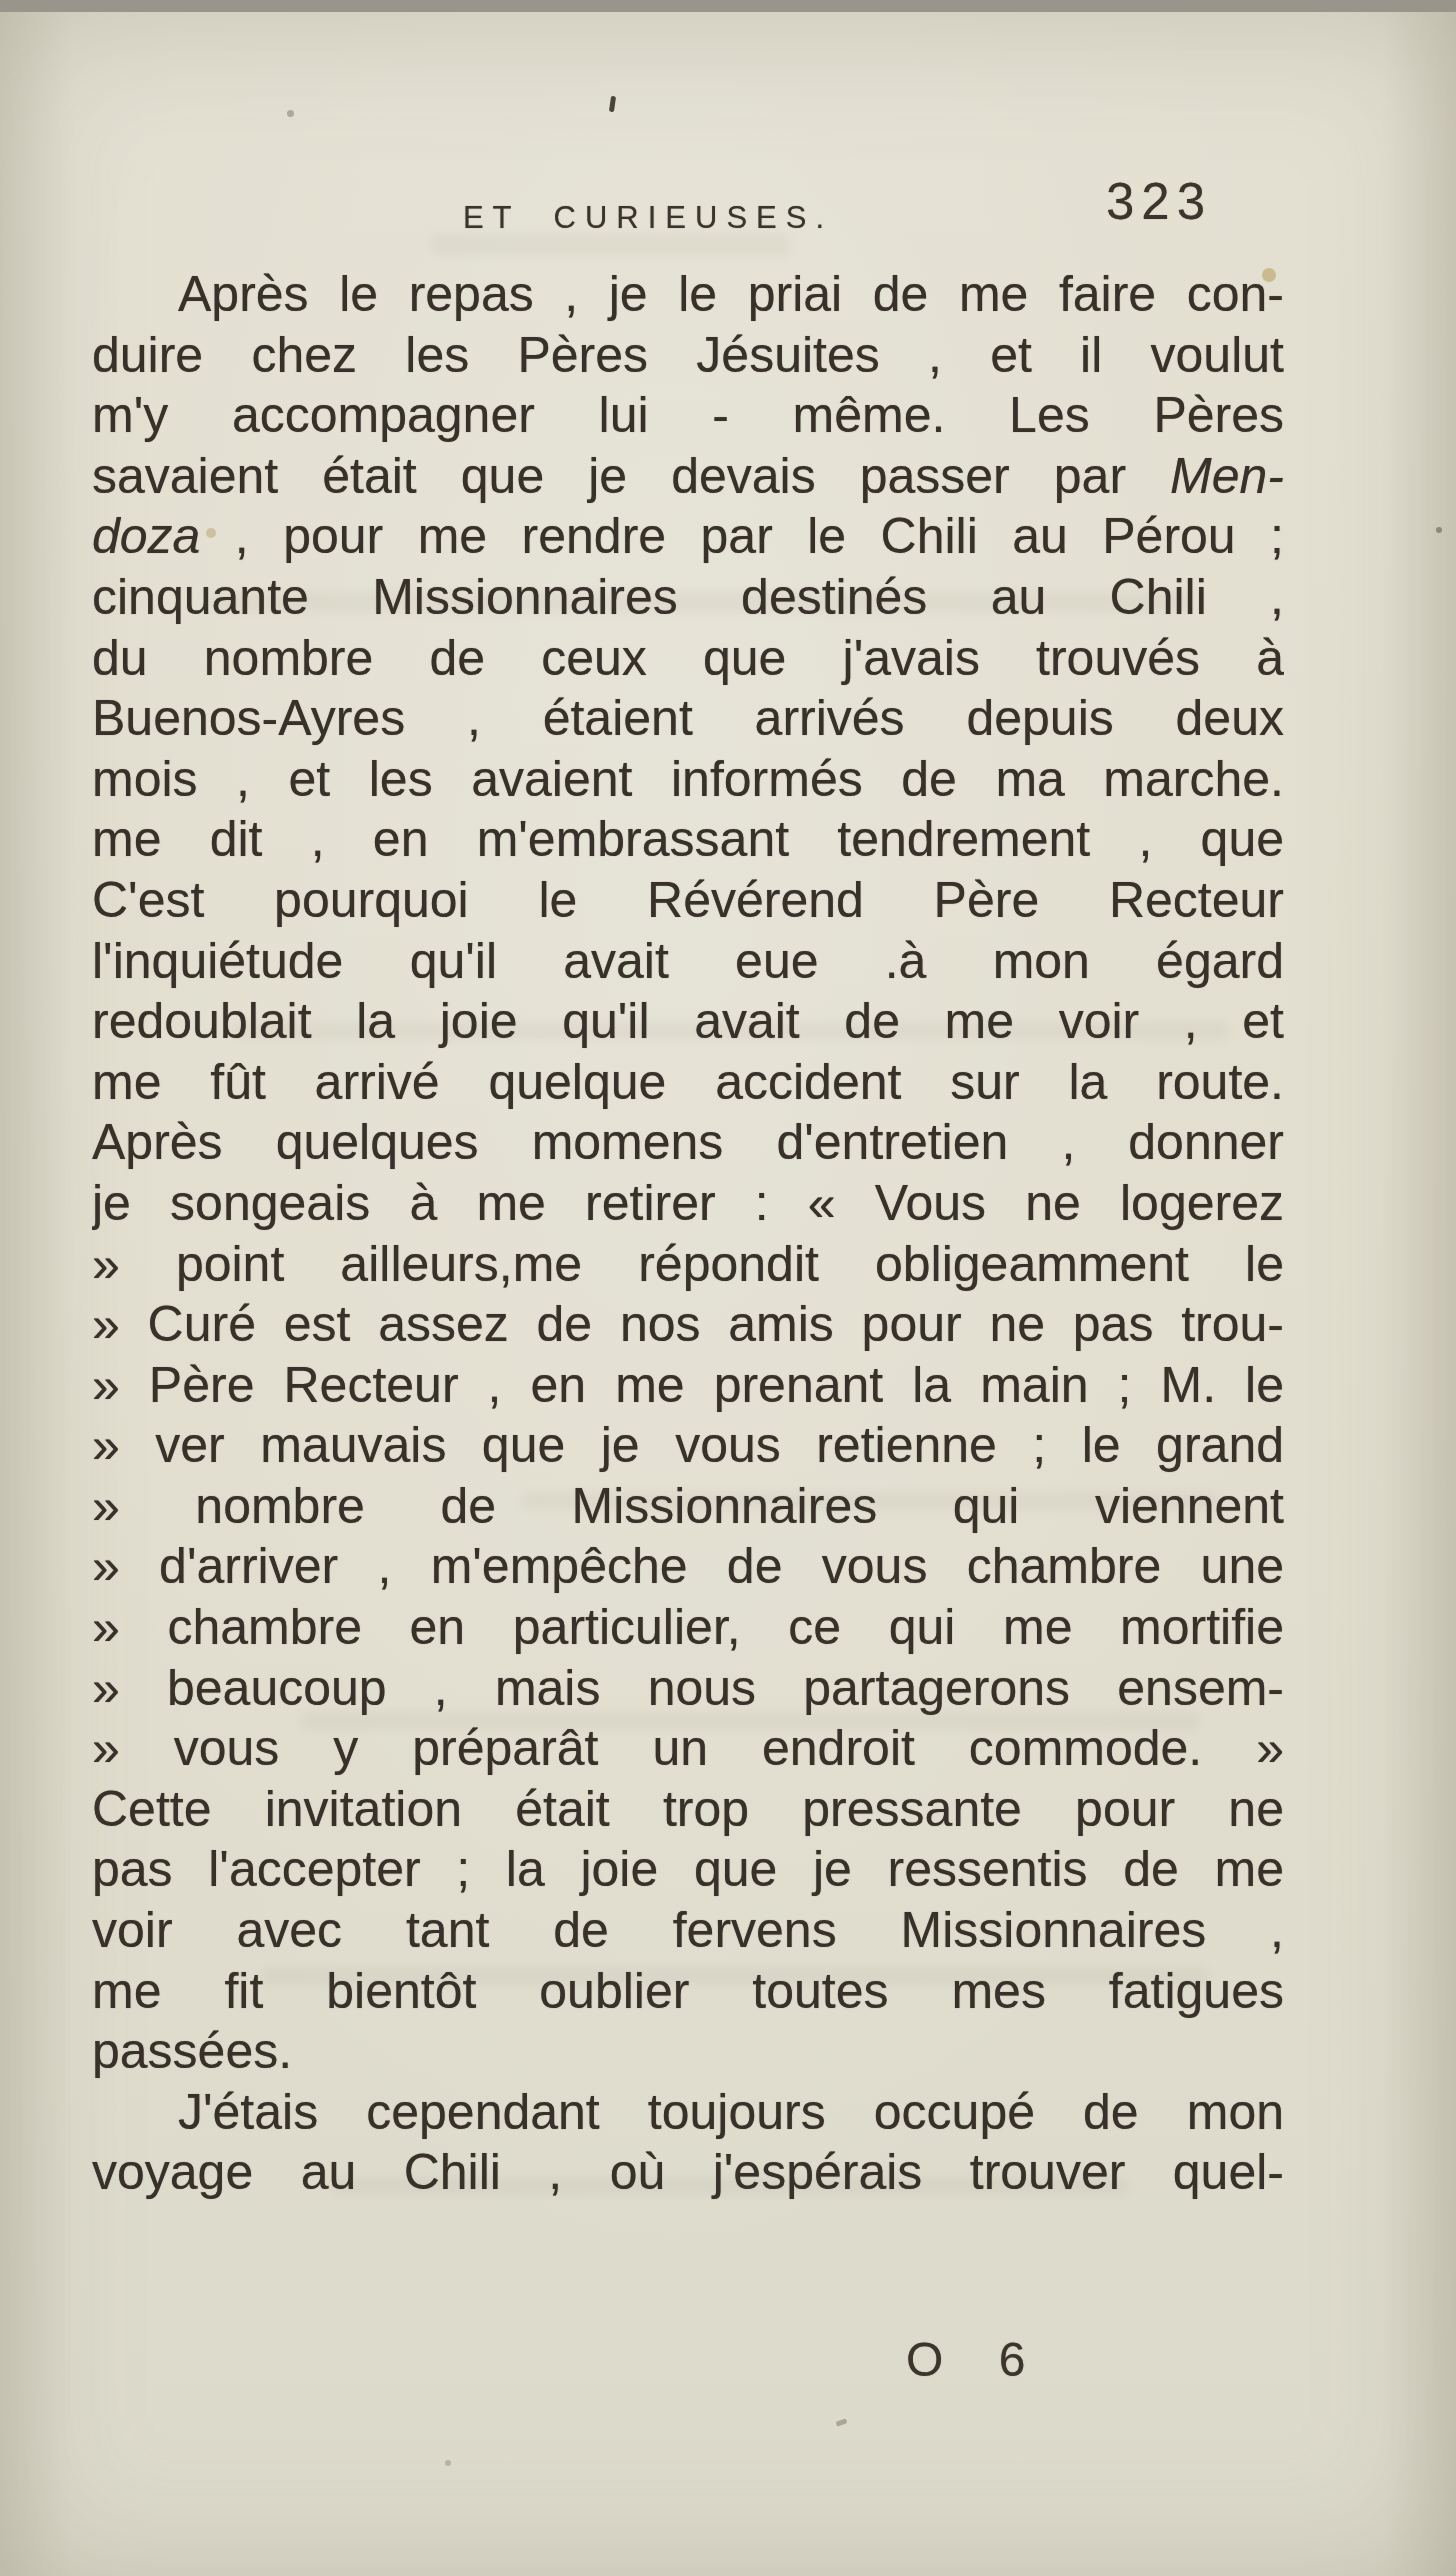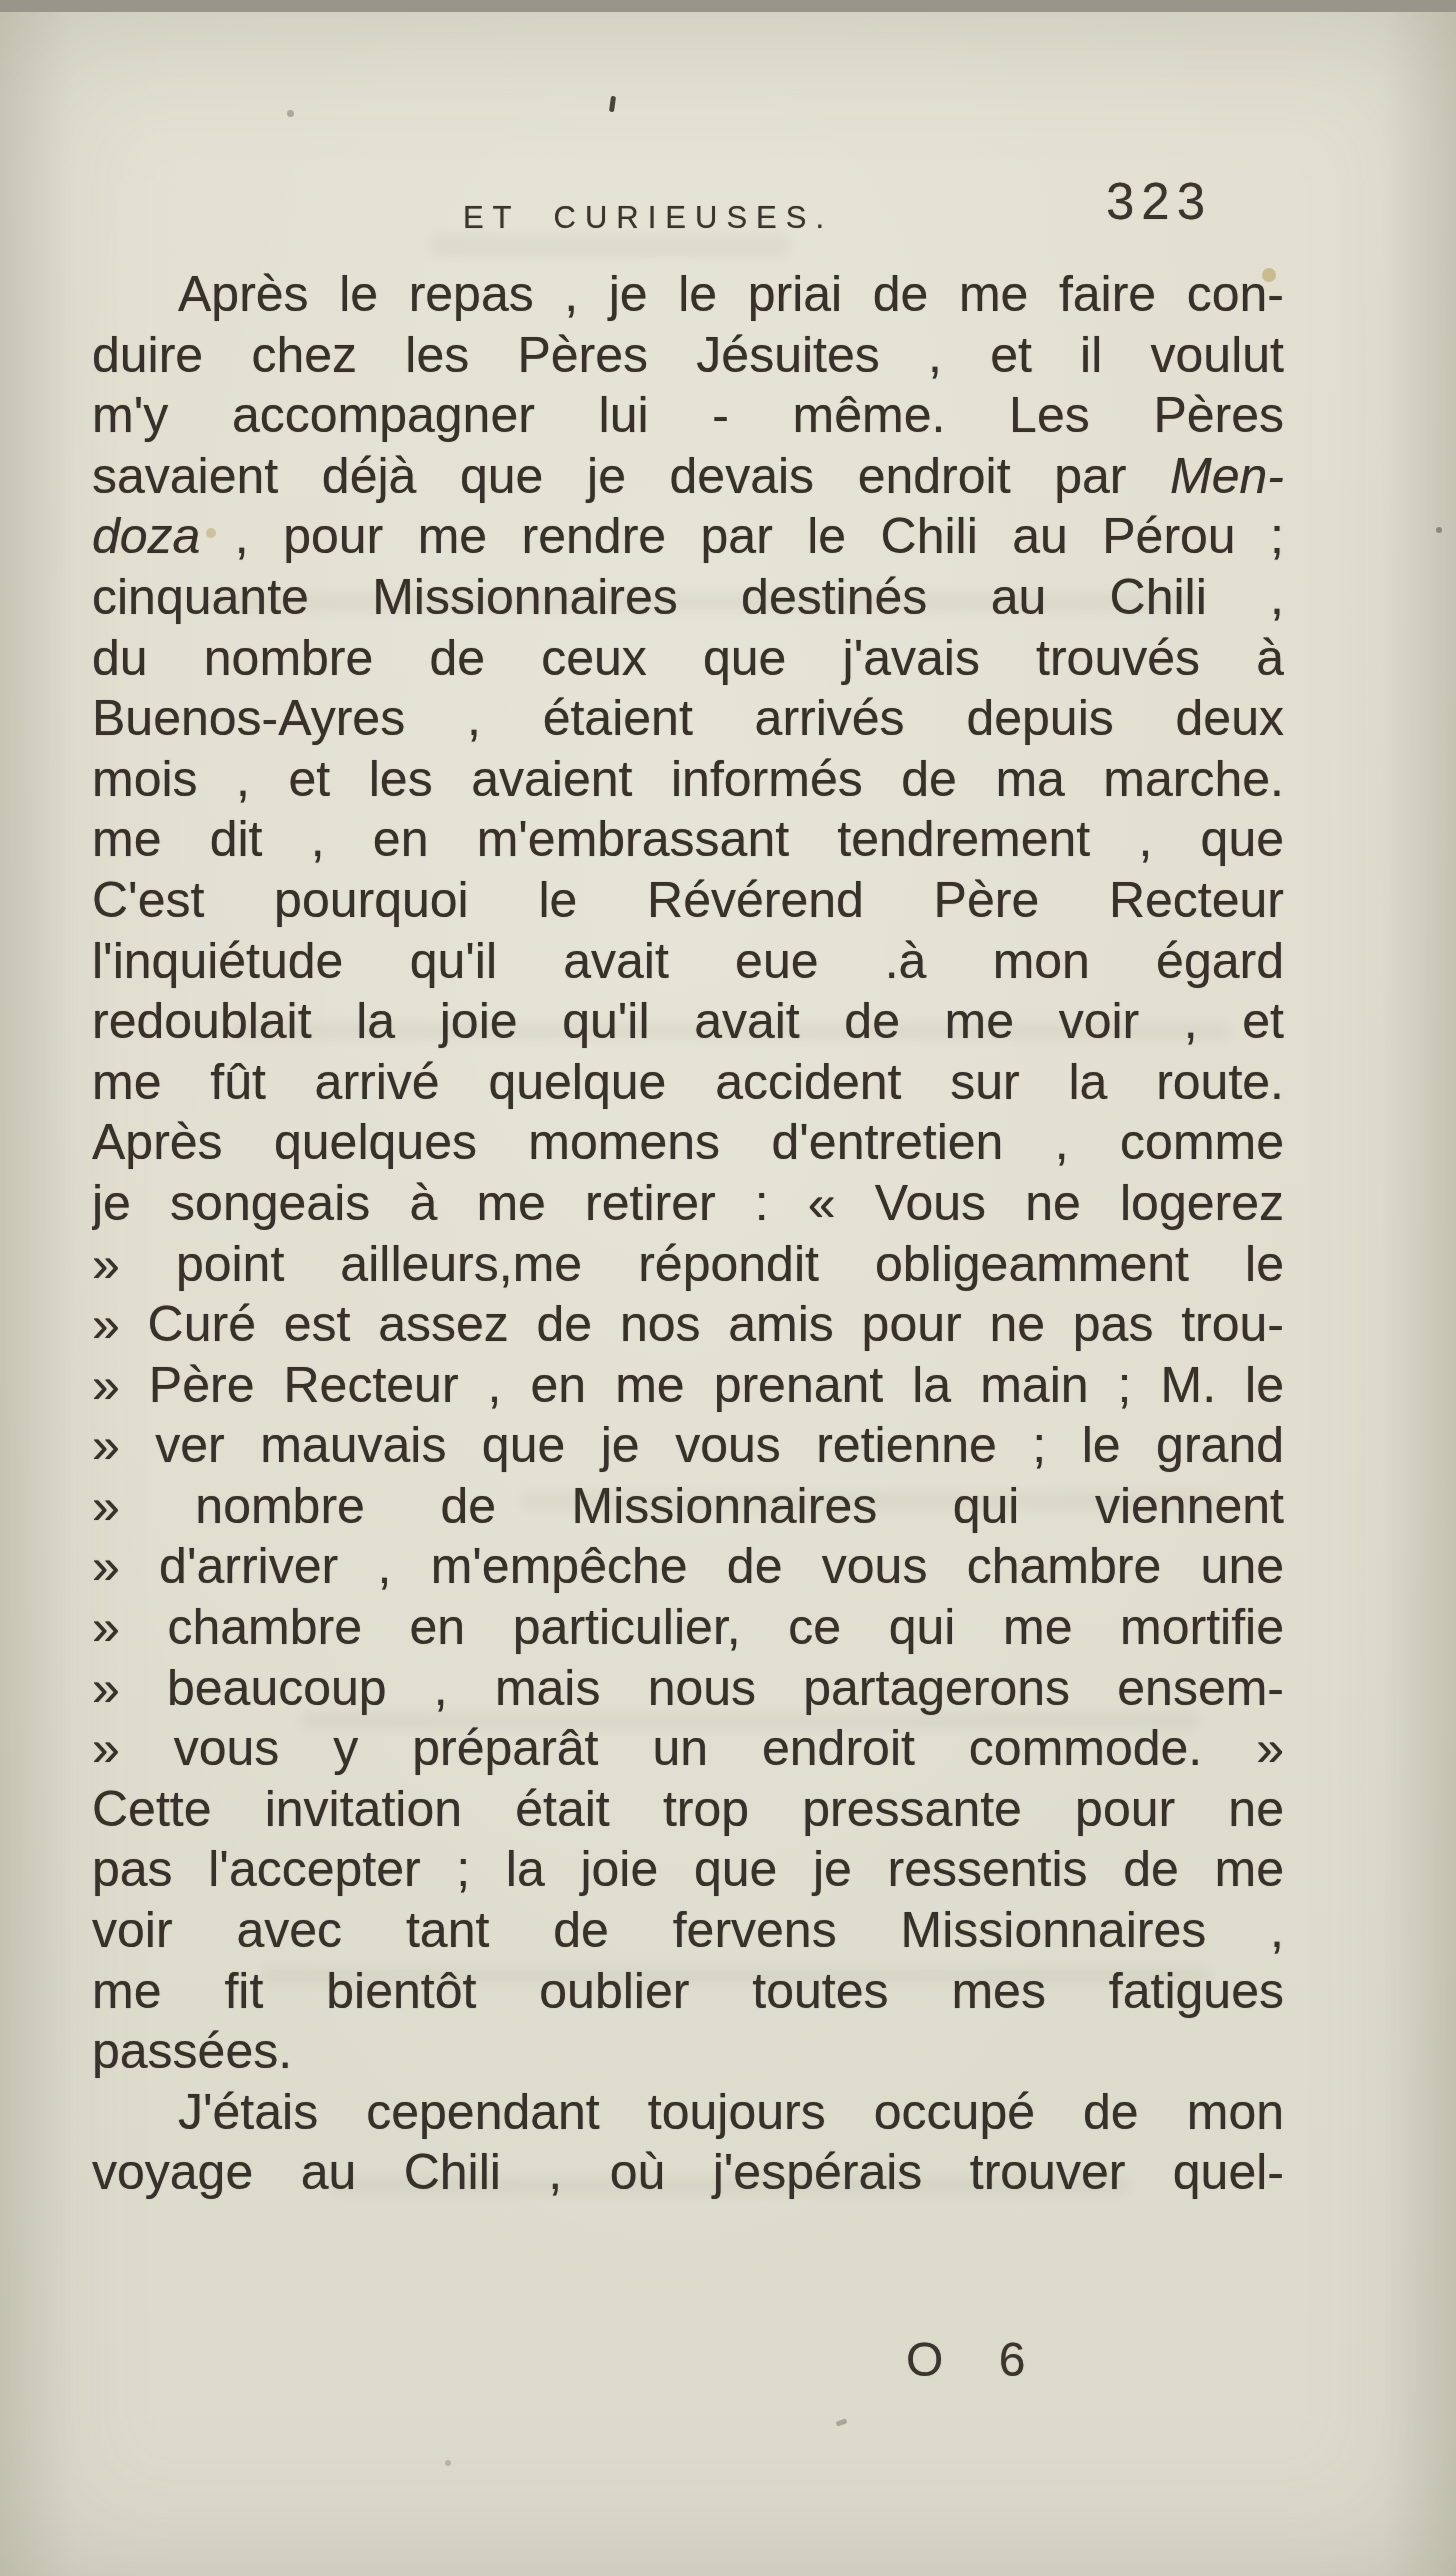--- a/index.html
+++ b/index.html
@@ -73,32 +73,32 @@
   <div class="speck dash" style="left:836px;top:2408px;width:11px;height:5px;opacity:.35;transform:rotate(-20deg);"></div>
   <div class="speck" style="left:445px;top:2448px;width:6px;height:6px;opacity:.25;"></div>
 
   <div class="runhead">ET CURIEUSES.</div>
   <div class="pagenum">323</div>
 
   <div class="textblock">
       <div class="line indent"><span>Après le repas , je le priai de me faire con-</span></div>
       <div class="line"><span>duire chez les Pères Jésuites , et il voulut</span></div>
       <div class="line"><span>m'y accompagner lui - même. Les Pères</span></div>
-      <div class="line"><span>savaient déjà que je devais endroit par </span><span class="it">Men-</span></div>
+      <div class="line"><span>savaient était que je devais passer par </span><span class="it">Men-</span></div>
       <div class="line"><span class="it">doza</span><span> , pour me rendre par le Chili au Pérou ;</span></div>
       <div class="line"><span>cinquante Missionnaires destinés au Chili ,</span></div>
       <div class="line"><span>du nombre de ceux que j'avais trouvés à</span></div>
       <div class="line"><span>Buenos-Ayres , étaient arrivés depuis deux</span></div>
       <div class="line"><span>mois , et les avaient informés de ma marche.</span></div>
       <div class="line"><span>me dit , en m'embrassant tendrement , que</span></div>
       <div class="line"><span>C'est pourquoi le Révérend Père Recteur</span></div>
       <div class="line"><span>l'inquiétude qu'il avait eue .à mon égard</span></div>
       <div class="line"><span>redoublait la joie qu'il avait de me voir , et</span></div>
       <div class="line"><span>me fût arrivé quelque accident sur la route.</span></div>
-      <div class="line"><span>Après quelques momens d'entretien , comme</span></div>
+      <div class="line"><span>Après quelques momens d'entretien , donner</span></div>
       <div class="line"><span>je songeais à me retirer : « Vous ne logerez</span></div>
       <div class="line"><span>» point ailleurs,me répondit obligeamment le</span></div>
       <div class="line"><span>» Curé est assez de nos amis pour ne pas trou-</span></div>
       <div class="line"><span>» Père Recteur , en me prenant la main ; M. le</span></div>
       <div class="line"><span>» ver mauvais que je vous retienne ; le grand</span></div>
       <div class="line"><span>» nombre de Missionnaires qui viennent</span></div>
       <div class="line"><span>» d'arriver , m'empêche de vous chambre une</span></div>
       <div class="line"><span>» chambre en particulier, ce qui me mortifie</span></div>
       <div class="line"><span>» beaucoup , mais nous partagerons ensem-</span></div>
       <div class="line"><span>» vous y préparât un endroit commode. »</span></div>

